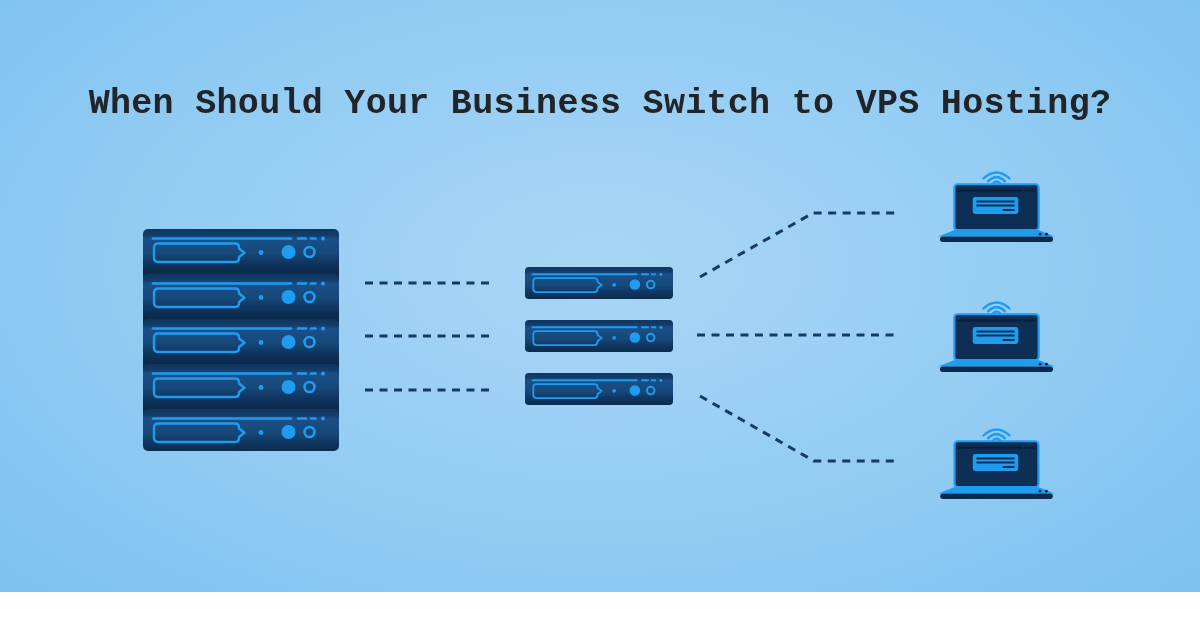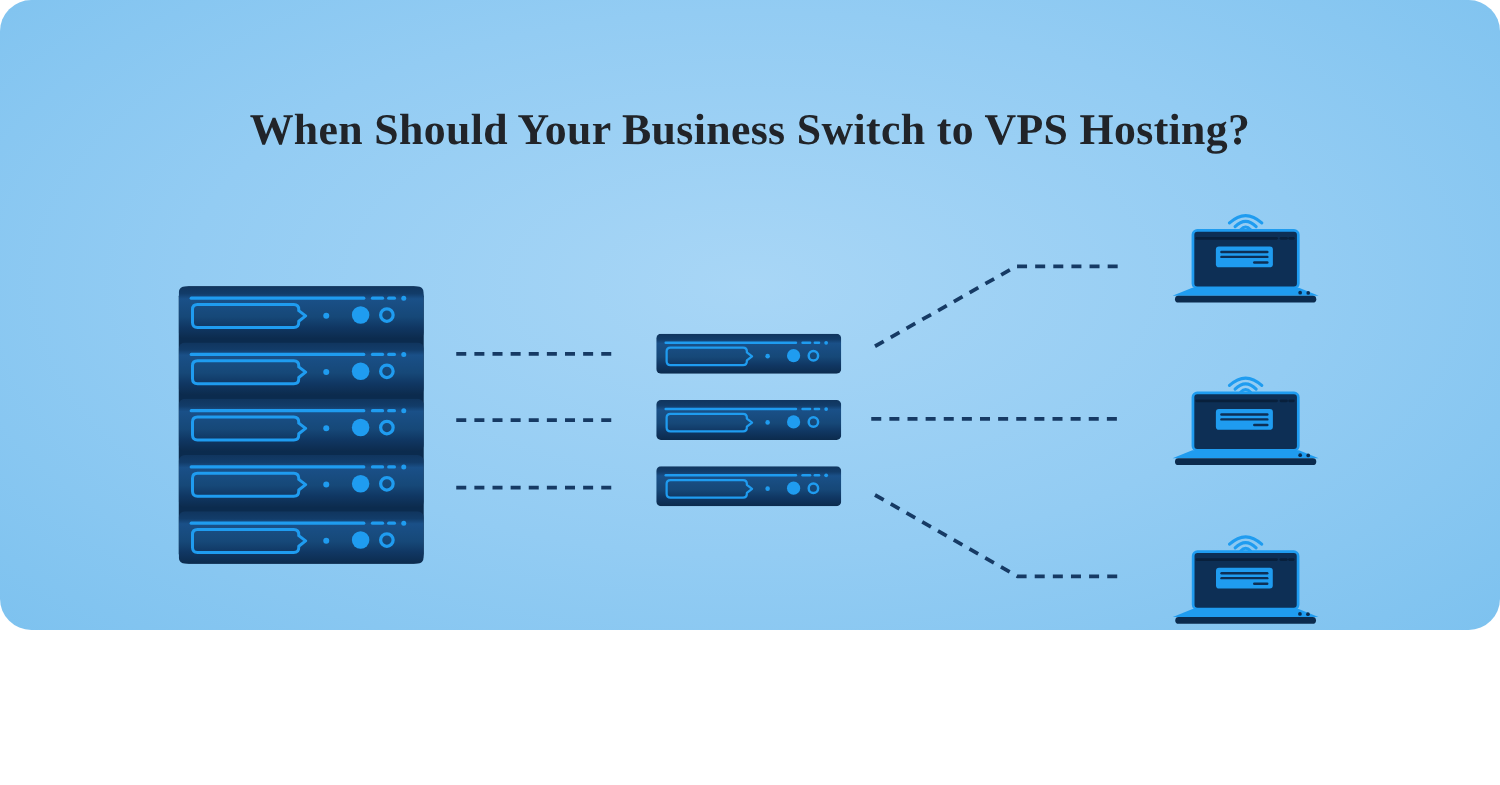--- a/index.html
+++ b/index.html
@@ -4,25 +4,24 @@
 <style>
   :root{
     --bg-center:#a8d6f6; --bg-mid:#93ccf3; --bg-edge:#77bfee;
     --accent:#1f9cf0; --deep:#0b2b4e; --screen:#0d2f55;
     --connector:#163a64; --title:#212429;
     --srv-top:#10355e; --srv-hi:#1a5088; --srv-lo:#0c2b4d;
   }
   *{margin:0;padding:0;box-sizing:border-box;}
   html,body{width:1200px;height:628px;overflow:hidden;}
   .canvas{
-    position:relative;width:1200px;height:504px;
+    position:relative;width:1200px;height:592px;
     background:radial-gradient(ellipse 78% 90% at 50% 45%,
       var(--bg-center) 0%, var(--bg-mid) 48%, var(--bg-edge) 100%);
-    font-family:Liberation Serif, serif;
-    border-radius:25px;
+    font-family:Liberation Mono, monospace;
   }
   .title{
     position:absolute;top:84px;left:0;right:0;text-align:center;
     font-size:35px;font-weight:600;letter-spacing:.3px;color:var(--title);
   }
   .connectors{position:absolute;inset:0;width:1200px;height:628px;}
   .dash{stroke:var(--connector);fill:none;stroke-width:3;stroke-dasharray:8 6.5;}
   .rack{
     position:absolute;left:143px;top:229px;width:196px;
     display:flex;flex-direction:column;gap:3px;

